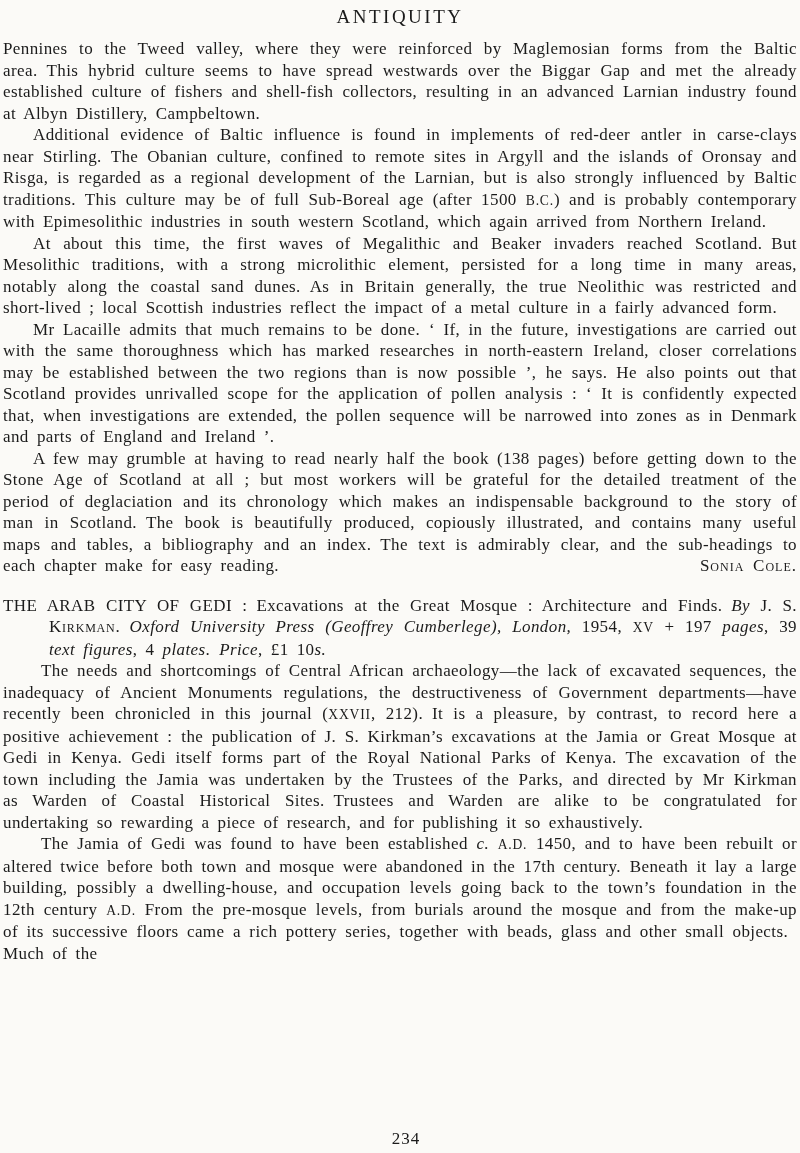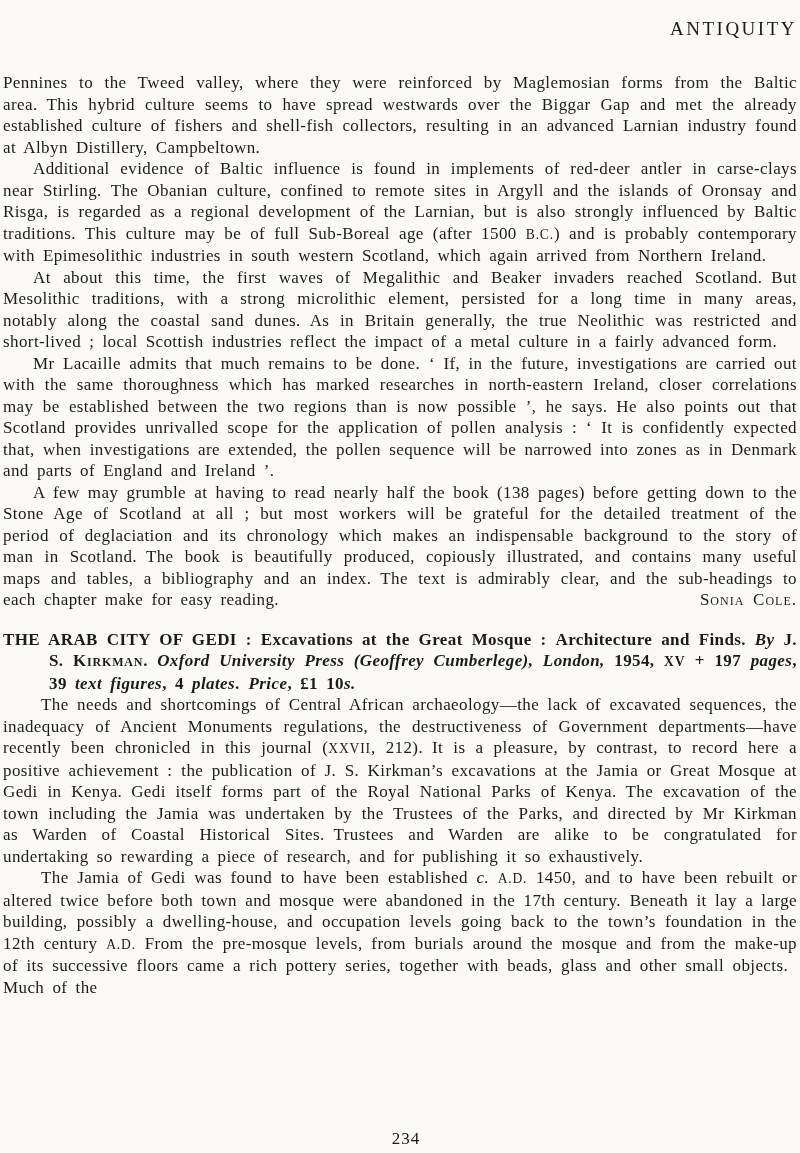--- a/index.html
+++ b/index.html
@@ -17,45 +17,44 @@
     height: 1153px;
     margin: 0 auto;
     background: var(--paper);
     color: var(--ink);
     font-family: "Liberation Serif", "DejaVu Serif", serif;
     overflow: hidden;
     box-sizing: border-box;
     padding: 0 3px;
   }
   .running-head {
-    padding-top: 18px;
-    text-align: right;
+    padding-top: 6px;
+    text-align: center;
     font-size: 19px;
     line-height: 22px;
     letter-spacing: 2.5px;
     font-weight: 500;
   }
   .content {
-    margin-top: 32px;
+    margin-top: 10px;
   }
   .content p {
     margin: 0;
     text-align: justify;
     font-size: 17px;
     line-height: 21.5px;
     letter-spacing: 0.4px;
     word-spacing: 3.5px;
   }
   .section--review-lacaille-continuation p.indent { text-indent: 30px; font-family: Liberation Serif, serif; }
   .section--review-gedi p.indent { text-indent: 38px; }
   .section--review-gedi { margin-top: 18px; }
   p.hang {
     padding-left: 46px;
     text-indent: -46px;
-    font-weight: bold;
   }
   .i  { font-style: italic; }
   .sc { font-size: 0.8em; letter-spacing: 0.8px; }
   .v  { font-variant: small-caps; letter-spacing: 0.8px; }
   .signature {
     float: right;
     font-variant: small-caps;
     letter-spacing: 1px;
   }
   .page-number {

